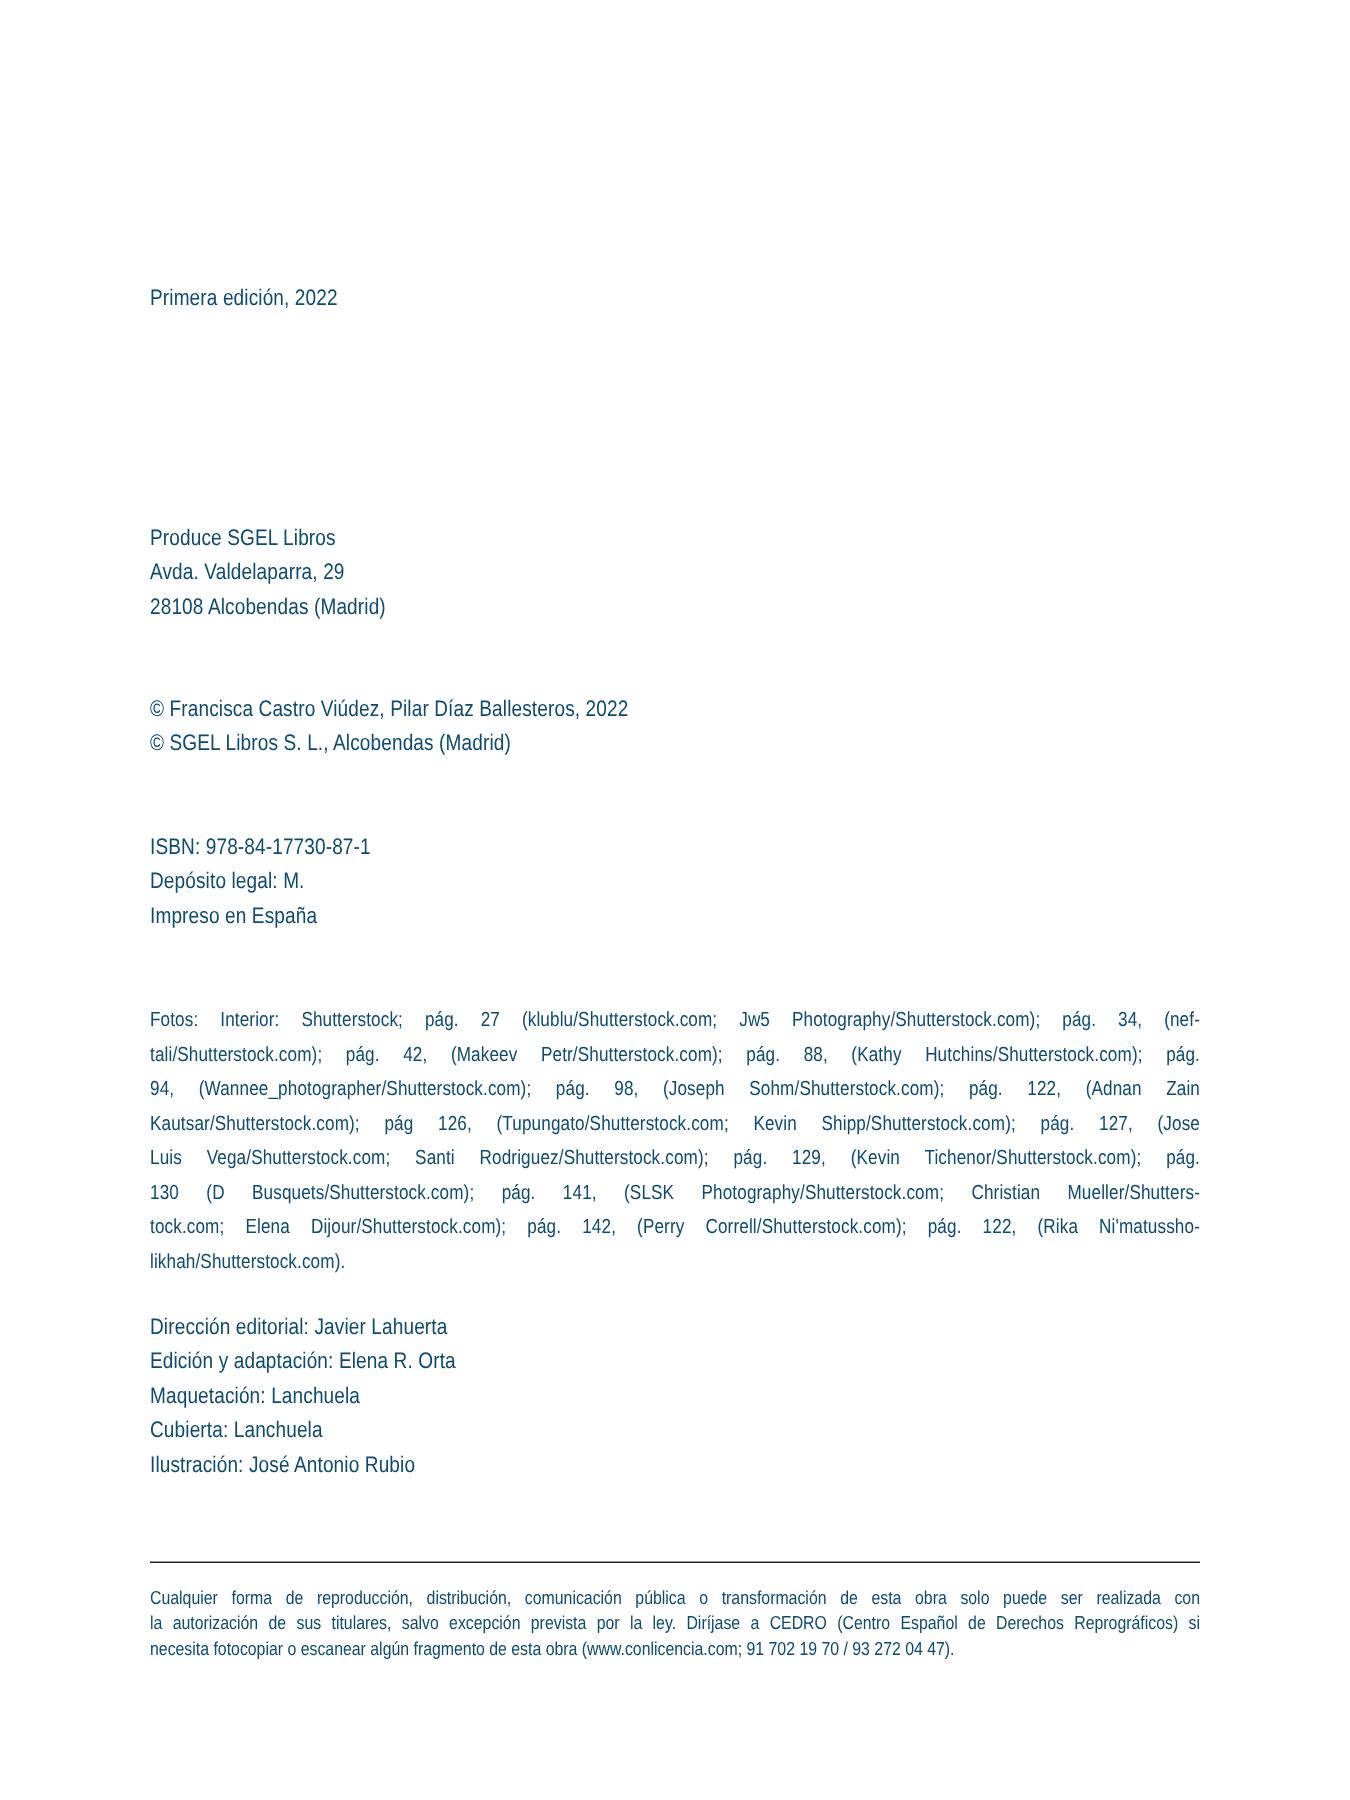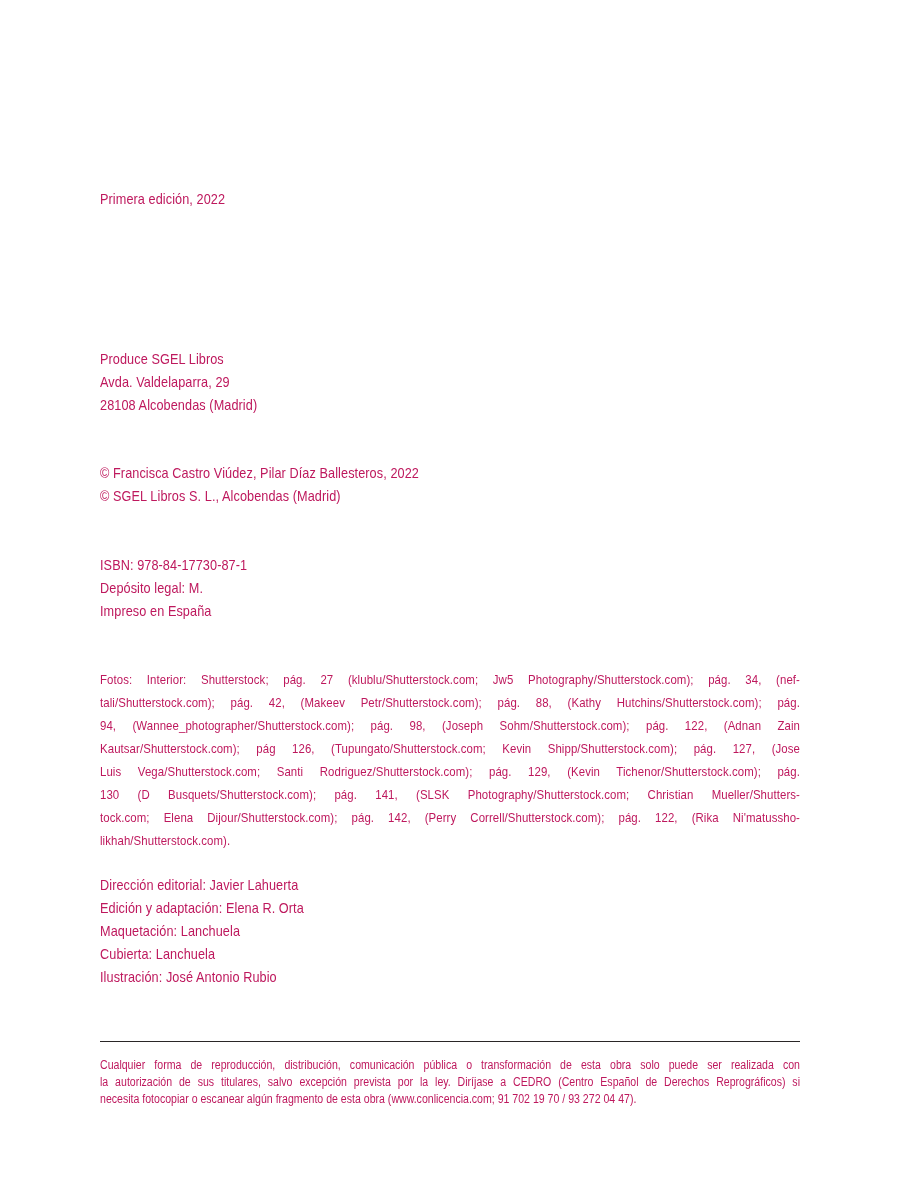--- a/index.html
+++ b/index.html
@@ -7,21 +7,21 @@
     padding: 0;
     background: #ffffff;
   }
   .page {
     position: relative;
     width: 900px;
     height: 1200px;
     background: #ffffff;
     overflow: hidden;
     font-family: "Liberation Sans", "DejaVu Sans", sans-serif;
-    color: #be185d;
+    color: #0c4a6e;
   }
   
   .content {
     position: absolute;
     left: 100px;
     top: 0;
     width: 828px;
     height: 1200px;
     transform: scaleX(0.8454);
     transform-origin: 0 0;

